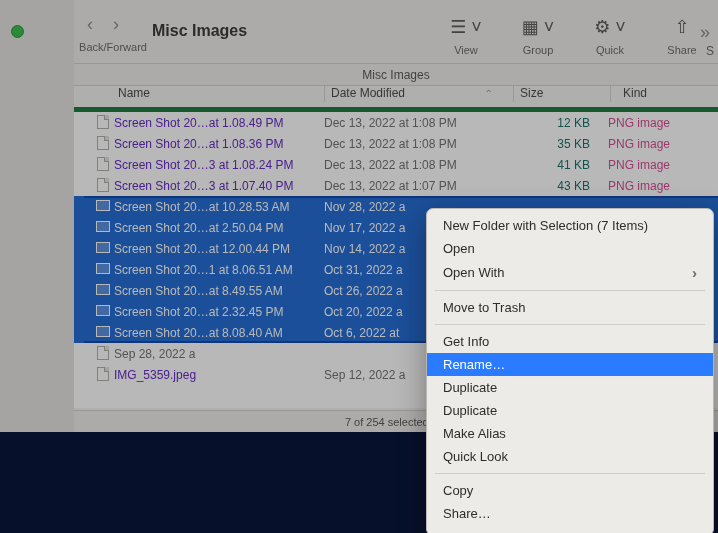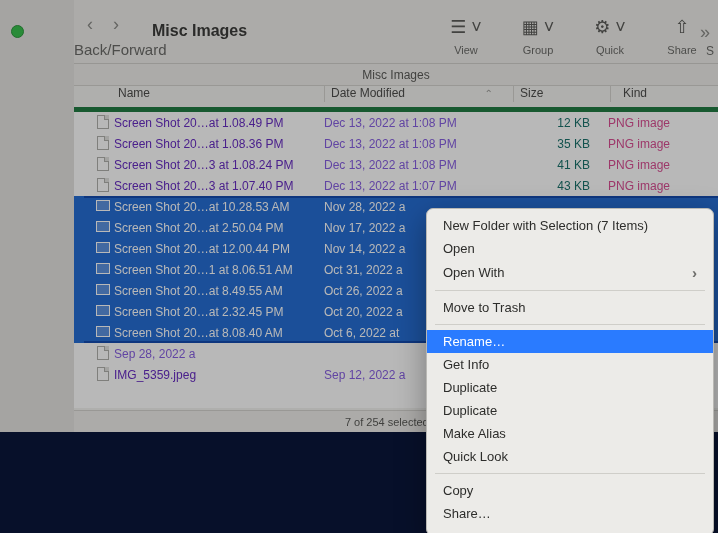--- a/index.html
+++ b/index.html
@@ -20,21 +20,21 @@
     position: absolute; left: 11px; top: 25px; width: 13px; height: 13px;
     border-radius: 50%; background: #28c840; border:1px solid #1f9c32;
   }
   .toolbar {
     position: absolute; left: 74px; top: 0; right: 0; height: 64px;
     background: #efeeea; border-bottom: 1px solid #d2d0cb;
     display: flex; align-items: flex-start;
   }
   .tb-nav { width: 78px; text-align: center; padding-top: 14px; color:#6b6b68; }
   .tb-nav .arrows { font-size: 18px; letter-spacing: 20px; color:#8c8c88; }
-  .tb-nav .lbl   { font-size: 15px; margin-top: 6px; color:#6b6b68; }
+  .tb-nav .lbl   { font-size: 11px; margin-top: 6px; color:#6b6b68; }
   .tb-title { flex: 0 0 170px; padding-top: 22px; font-size: 16px; font-weight: 600; color:#3c3c3a; }
   .tb-spacer { flex: 1; }
   .tb-btn { width: 72px; text-align: center; padding-top: 16px; color:#6b6b68; }
   .tb-btn .ic { font-size: 18px; color:#5c5c59; }
   .tb-btn .lbl{ font-size: 11px; margin-top: 6px; }
   .tb-chevron { position:absolute; right:8px; top:22px; font-size:18px; color:#8c8c88;}
   .tb-right-s { position:absolute; right:4px; top:44px; font-size:12px; color:#6b6b68;}
 
   .subheader {
     position: absolute; left: 74px; top: 64px; right: 0; height: 22px;
@@ -50,21 +50,21 @@
   .col-date { flex: 0 0 188px; padding-left: 6px; position:relative;}
   .col-date .sort-ind { position:absolute; right:20px; top:2px; color:#9a9a96; font-size:10px;}
   .col-size { flex: 0 0 96px; padding-left: 6px; }
   .col-kind { flex: 1; padding-left: 12px; }
   .col-sep  { width:1px; height:16px; background:#d5d3ce; }
 
   .filelist { position:absolute; left:74px; top:112px; right:0; bottom:24px; background:#fff; }
   .row { display:flex; align-items:center; height:21px; font-size:12px; }
   .row .ic { flex:0 0 22px; text-align:center; margin-left:18px; font-size:11px; color:#7d7d79;}
   .row .nm { flex:0 0 210px; white-space:nowrap; overflow:hidden; text-overflow:ellipsis; color:#6d28d9;}
-  .row .dt { flex:0 0 188px; color:#8b5cf6; white-space:nowrap; overflow:hidden;}
+  .row .dt { flex:0 0 188px; color:#737373; white-space:nowrap; overflow:hidden;}
   .row .sz { flex:0 0 92px; text-align:right; padding-right:14px; color:#0f766e;}
   .row .kd { flex:1; color:#ec4899; padding-left:4px; white-space:nowrap;}
   .row.sel { background:#1a6fe8; }
   .row.sel .nm, .row.sel .dt, .row.sel .sz, .row.sel .kd, .row.sel .ic { color:#ffffff; }
   .sel-band { position:absolute; left:0; right:0; pointer-events:none; }
   .sel-band::before, .sel-band::after{
     content:""; position:absolute; left:10px; right:0; height:2px; background:#0a4cc2;
   }
   .sel-band::before{ top:0;} .sel-band::after{ bottom:0;}
 
@@ -259,27 +259,27 @@
       <span>Open</span>
     </div>
     <div class="mi submenu">
       <span>Open With</span>
     </div>
     <hr>
     <div class="mi">
       <span>Move to Trash</span>
     </div>
     <hr>
+    <div class="mi">
+      <span>Get Info</span>
+    </div>
     <div class="mi hl">
       <span>Rename…</span>
     </div>
     <div class="mi">
-      <span>Get Info</span>
-    </div>
-    <div class="mi">
       <span>Duplicate</span>
     </div>
     <div class="mi">
       <span>Duplicate</span>
     </div>
     <div class="mi">
       <span>Make Alias</span>
     </div>
     <div class="mi">
       <span>Quick Look</span>

